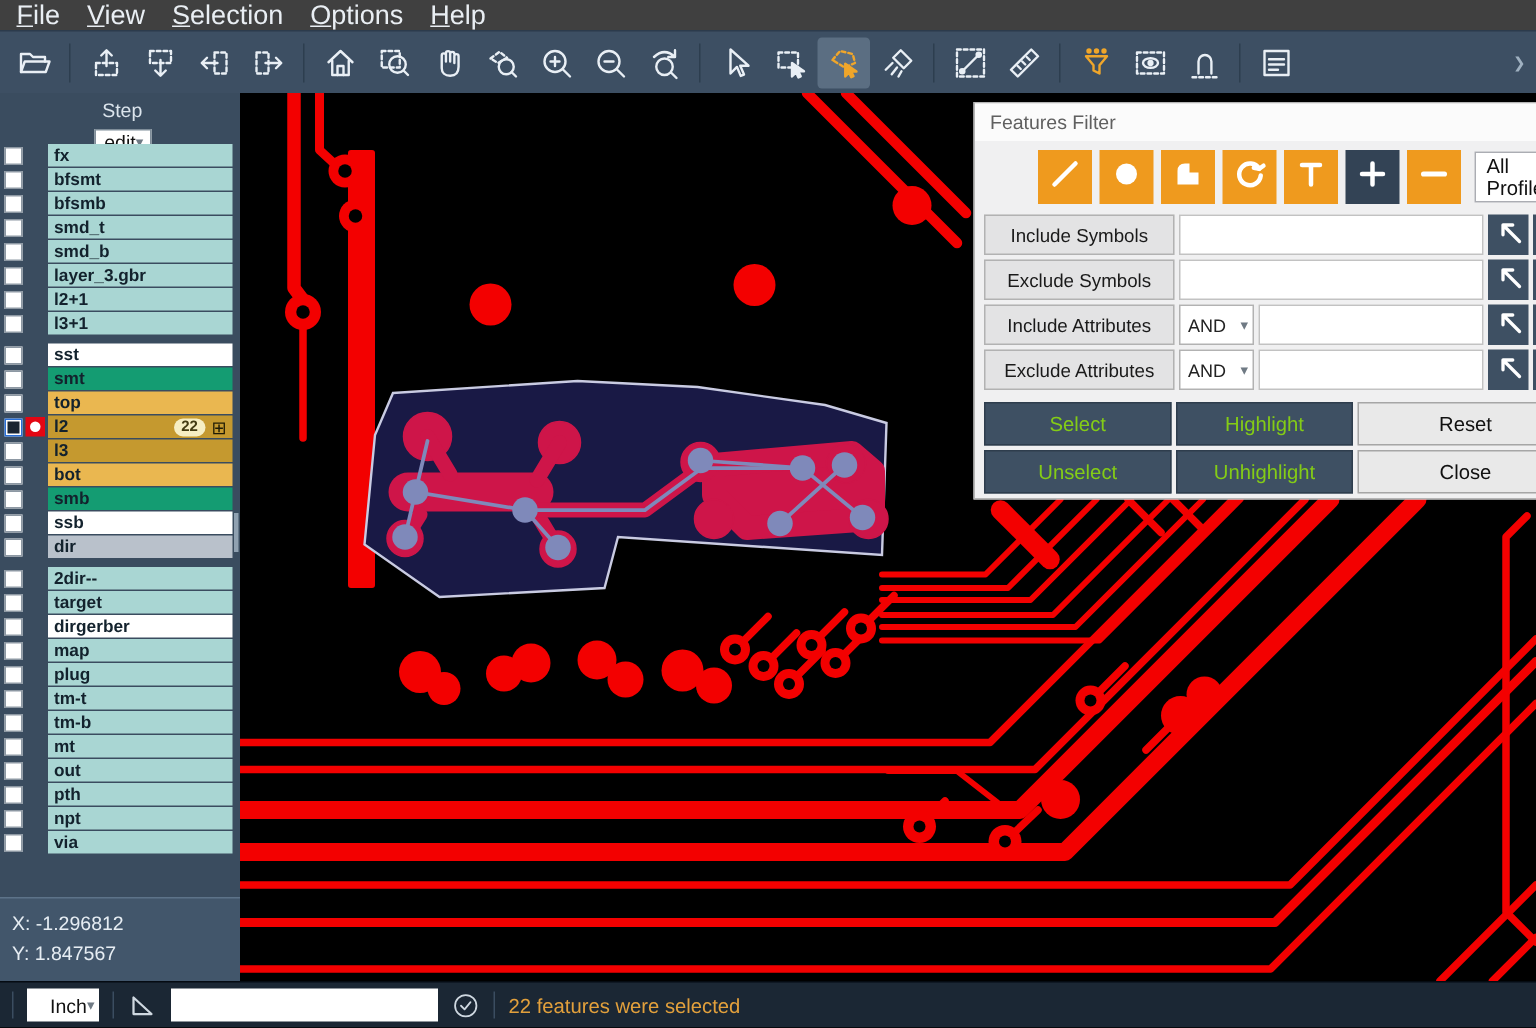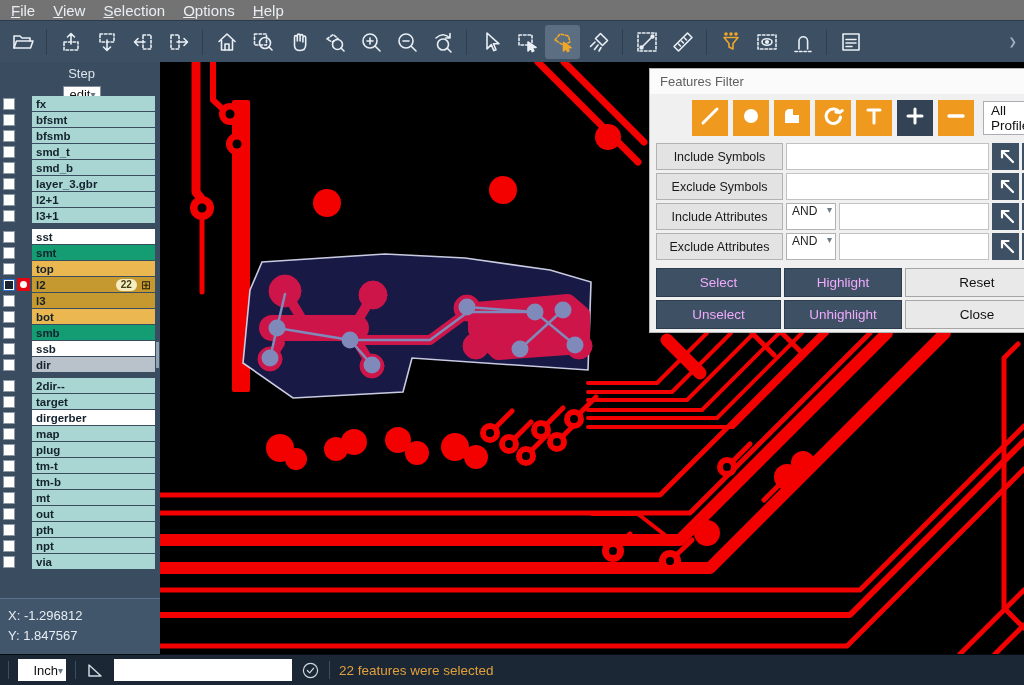--- a/index.html
+++ b/index.html
@@ -1,21 +1,21 @@
 <!DOCTYPE html>
 <html><head>
 <meta charset="utf-8">
 <style>
   * { box-sizing: border-box; margin: 0; padding: 0; }
   html,body { width:1024px; height:685px; overflow:hidden; background:#000;
     font-family:"Liberation Sans", sans-serif; }
 
   
-  .menubar { height:20px; background:#737373; display:flex; align-items:center;
-    color:#e9eef3; font-size:15px; padding-left:2px;text-align:right; }
+  .menubar { height:20px; background:#404040; display:flex; align-items:center;
+    color:#e9eef3; font-size:18px; padding-left:2px;text-align:right; }
   .menu-item { padding:1px 9px; cursor:default; }
   .menu-item u { text-decoration:underline; }
 
   
   .toolbar { height:42px; background:#3d4f63; border-top:1px solid #2c3b4c;
     display:flex; align-items:center; padding:0 5px; gap:1px; }
   .tbtn { width:35px; height:34px; display:flex; align-items:center; justify-content:center;
     color:#e9eff5; border-radius:3px; flex:none; }
   .tbtn svg { display:block; }
   .tbtn.active { background:#5b6e82; color:#f0a62a; }
@@ -75,29 +75,29 @@
     display:flex; align-items:center; justify-content:center; }
   .obtn.dark { background:#334355; }
   .obtn.pushl { margin-left:auto; }
   .dsel { width:97px; height:34px; margin-left:4px; background:#fff;
     border:1px solid #abadb3; display:flex; align-items:center;
     justify-content:space-between; padding:0 5px 0 7px; font-size:13.5px; color:#111; }
   .frow { display:flex; align-items:center; margin:3px 6px 0; gap:3px; height:27px; }
   .flabel { width:127px; height:100%; background:#e3e3e4; border:1px solid #b2b2b2;
     font-size:12.5px; color:#1a1a1a; display:flex; align-items:center; justify-content:center; }
   .fand { width:50px; height:100%; background:#fff; border:1px solid #b2b2b2;
-    font-size:12px; color:#222; display:flex; 
+    font-size:12px; color:#222; display:flex; align-items:center;
     justify-content:space-between; padding:0 3px 0 5px; }
   .finput { flex:1; height:100%; background:#fff; border:1px solid #c2c2c2;
     font-size:12px; padding:0 4px; min-width:0; }
   .fsq { width:27px; height:100%; background:#3e5063; color:#fff; flex:none;
     display:flex; align-items:center; justify-content:center; }
   .dactions { display:grid; grid-template-columns:125px 118px 1fr; gap:3px;
     margin:8px 6px 0; }
-  .abtn { height:29px; background:#3e5063; border:1px solid #2e3d4d; color:#f0abfc;
+  .abtn { height:29px; background:#3e5063; border:1px solid #2e3d4d; color:#84cc16;
     font-size:13.5px; display:flex; align-items:center; justify-content:center; }
   .abtn.light { background:#e9e9e9; border:1px solid #a6a6a6; color:#111; }
 
   
   .statusbar { height:31px; background:#1b2734; border-top:1px solid #050b12;
     display:flex; align-items:center; padding:0 8px; gap:9px; }
   .ssep { width:1px; height:18px; background:#3b4d60; flex:none; }
   .unit { width:48px; height:22px; background:#fff; display:flex; align-items:center;
     justify-content:flex-end; padding:0 3px 0 6px; font-size:13px; color:#111; }
   .sicon { color:#cfd8e0; display:flex; align-items:center; }

